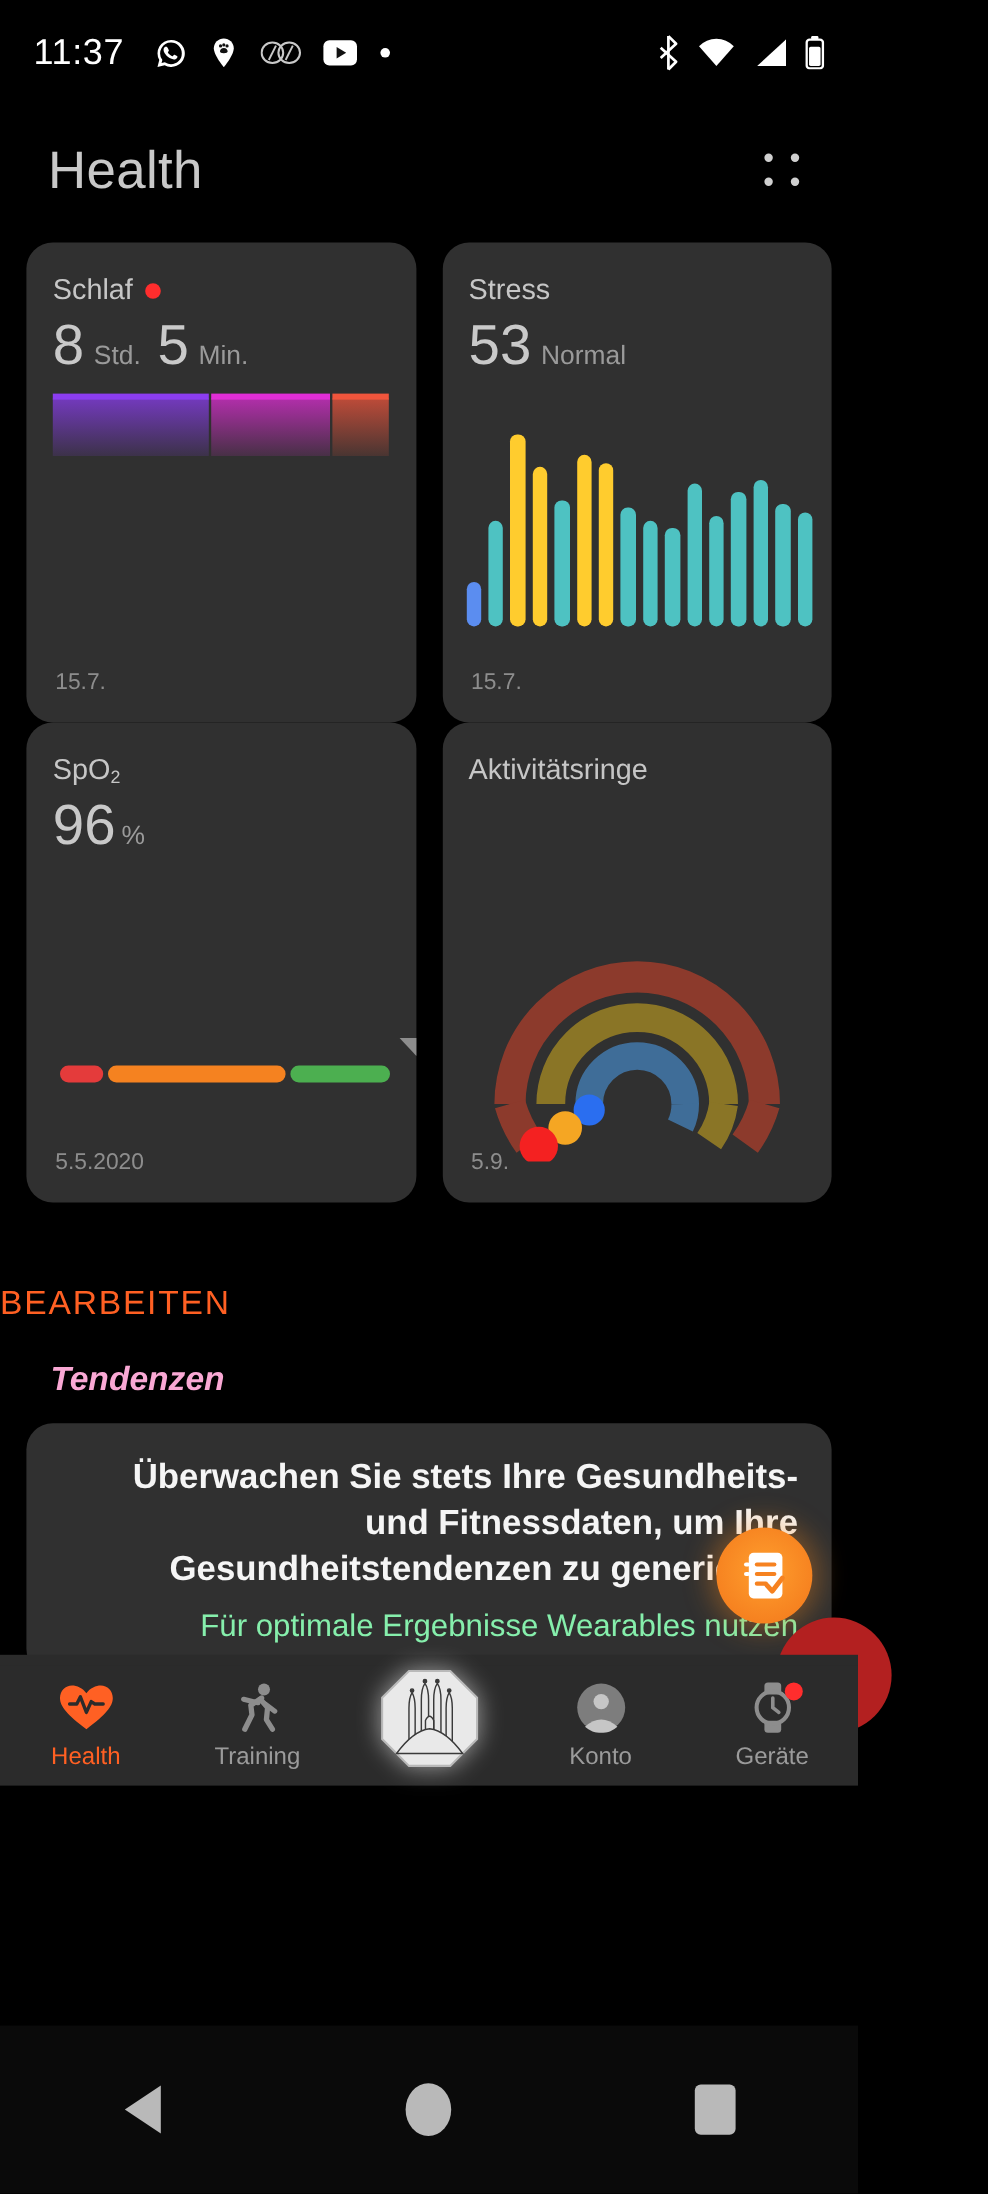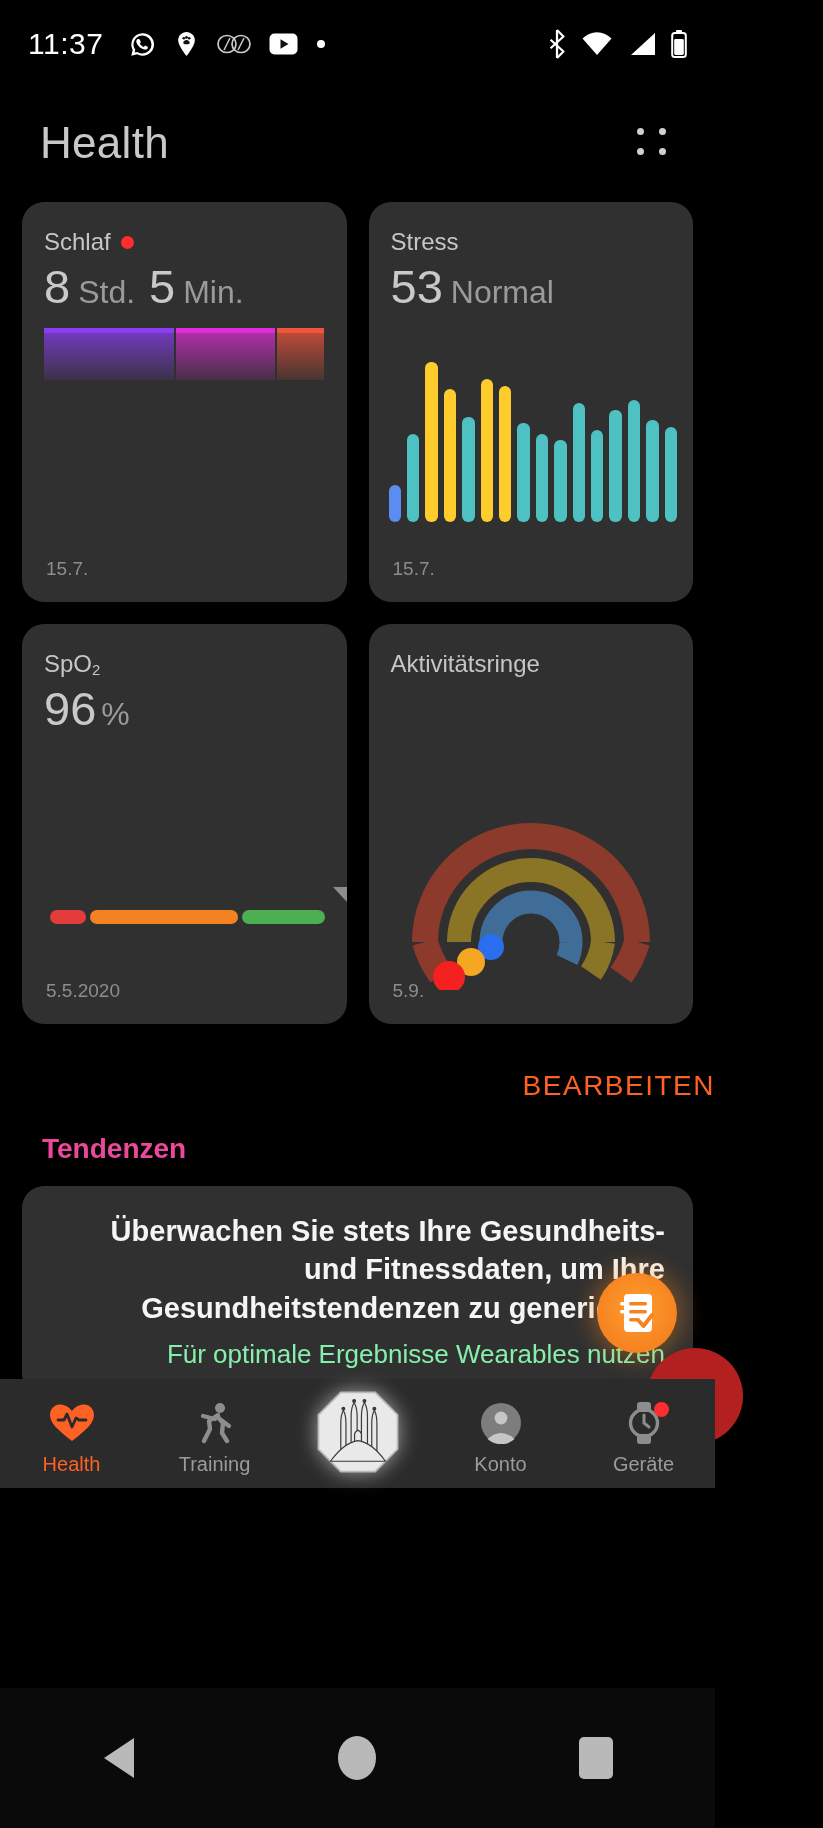--- a/index.html
+++ b/index.html
@@ -30,33 +30,33 @@
   .app-title { font-size: 44px; color: #c8c8c8; font-weight: 400; letter-spacing: 0.3px; }
   .overflow-btn {
     margin-left: auto; width: 44px; height: 44px; position: relative;
     display:flex; align-items:center; justify-content:center;
   }
   .ov-grid { display: grid; grid-template-columns: 10px 10px; grid-template-rows: 10px 10px; gap: 10px 12px; }
   .ov-dot { width: 7px; height: 7px; border-radius: 50%; background: #d0d0d0; }
 
   
   .cards { position: absolute; top: 202px; left: 22px; right: 22px; }
-  .card-row { display: flex; gap: 22px; margin-bottom: 22px; }
+  .card-row { display: flex; gap: 22px; }
   .card {
     flex: 1; background: #303030; border-radius: 22px;
     position: relative; height: 400px; padding: 26px 22px 0 22px;
     overflow: hidden;
   }
   .card-title {
     font-size: 24px; color: #c6c6c6; display: flex; align-items: center; gap: 10px;
   }
   .live-dot { width: 13px; height: 13px; border-radius: 50%; background: #ff2d2d; display:inline-block; }
   .card-value { margin-top: 6px; display: flex; align-items: baseline; color: #c9c9c9; }
   .big { font-size: 47px; font-weight: 400; line-height: 1.05; color:#c9c9c9; letter-spacing:0px; }
-  .unit { font-size: 32px; color: #9a9a9a; margin-left: 8px; }
+  .unit { font-size: 22px; color: #9a9a9a; margin-left: 8px; }
   .unit.tight { margin-left: 5px; }
   .card-date {
     position: absolute; left: 24px; bottom: 22px;
     font-size: 19px; color: #8d8d8d;
   }
   sub { font-size: 0.62em; vertical-align: -0.22em; }
 
   
   .sleep-graph {
     position: absolute; left: 22px; top: 126px; width: 280px; height: 52px;
@@ -86,26 +86,26 @@
   }
 
   
   .rings-wrap {
     position: absolute; left: 0; right: 0; bottom: 34px; height: 230px;
     display: flex; justify-content: center;
   }
 
   
   .edit-btn {
-    position: absolute; top: 1070px; left: 0; right: 0; text-align: right;
+    position: absolute; top: 1070px; left: 0; right: 0; text-align: left;
     font-size: 28px; color: #ff6023; letter-spacing: 1.5px;
   }
   .section-head {
     position: absolute; top: 1133px; left: 42px;
-    font-size: 28px; color: #ec4899; font-weight: 700;
+    font-size: 28px; color: #f9a8d4; font-weight: 700; font-style: italic;
   }
 
   
   .trend-card {
     position: absolute; top: 1186px; left: 22px; right: 22px; height: 210px;
     background: #303030; border-radius: 22px; padding: 26px 28px; text-align: right;
   }
   .trend-main {
     font-size: 29px; line-height: 1.32; color: #f5f5f5; font-weight: 700;
   }

